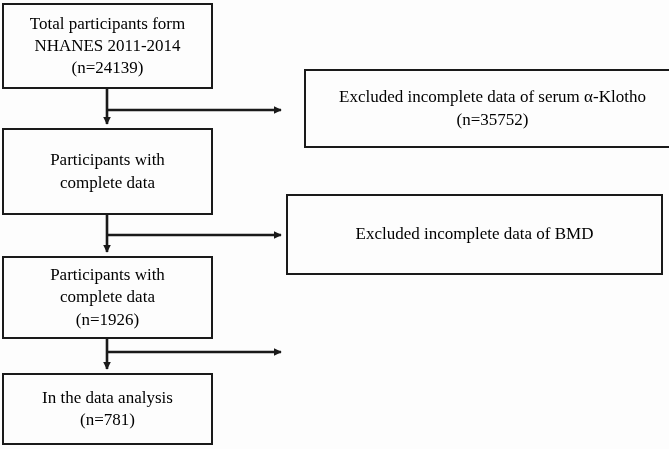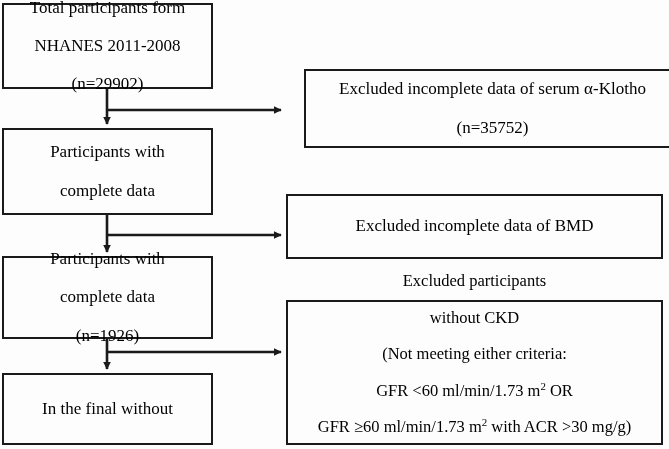--- a/index.html
+++ b/index.html
@@ -29,21 +29,20 @@
     border: 2px solid #1a1a1a;
     background: #fdfdfd;
     display: flex;
     flex-direction: column;
     align-items: center;
     justify-content: center;
     text-align: center;
     color: #000000;
     font-size: 17px;
     line-height: 1.30;
-    gap: 16px;
   }
   .node .line {
     display: block;
     white-space: nowrap;
   }
   .node.tight { line-height: 1.24; font-size: 16.5px; }
   sup.sup2 {
     font-size: 0.66em;
     vertical-align: super;
     line-height: 0;
@@ -69,50 +68,43 @@
 
     <line x1="107" y1="235" x2="281" y2="235" stroke="#1a1a1a" stroke-width="2.4" marker-end="url(#arrowhead)"></line>
 
     <line x1="107" y1="339" x2="107" y2="369" stroke="#1a1a1a" stroke-width="2.6" marker-end="url(#arrowhead)"></line>
 
     <line x1="107" y1="352" x2="281" y2="352" stroke="#1a1a1a" stroke-width="2.4" marker-end="url(#arrowhead)"></line>
   </svg>
 
   <div class="node" style="left:2px; top:3px; width:211px; height:86px;">
     <span class="line">Total participants form</span>
-    <span class="line">NHANES 2011-2008</span>
-    <span class="line">(n=29902)</span>
+    <span class="line">NHANES 2011-2014</span>
+    <span class="line">(n=24139)</span>
   </div>
 
   <div class="node" style="left:2px; top:128px; width:211px; height:87px;">
     <span class="line">Participants with</span>
     <span class="line">complete data</span>
   </div>
 
   <div class="node" style="left:2px; top:256px; width:211px; height:83px;">
     <span class="line">Participants with</span>
     <span class="line">complete data</span>
     <span class="line">(n=1926)</span>
   </div>
 
   <div class="node" style="left:2px; top:373px; width:211px; height:72px;">
-    <span class="line">In the final without</span>
+    <span class="line">In the data analysis</span>
+    <span class="line">(n=781)</span>
   </div>
 
   <div class="node" style="left:286px; top:69px; width:377px; height:79px;margin-left:18px;">
     <span class="line">Excluded incomplete data of serum α-Klotho</span>
     <span class="line">(n=35752)</span>
   </div>
 
-  <div class="node" style="left:286px; top:194px; width:377px; height:65px;">
+  <div class="node" style="left:286px; top:194px; width:377px; height:81px;">
     <span class="line">Excluded incomplete data of BMD</span>
   </div>
 
-  <div class="node tight" style="left:286px; top:300px; width:377px; height:145px;">
-    <span class="line">Excluded participants</span>
-    <span class="line">without CKD</span>
-    <span class="line">(Not meeting either criteria:</span>
-    <span class="line">GFR &lt;60 ml/min/1.73 m<sup class="sup2">2</sup> OR</span>
-    <span class="line">GFR ≥60 ml/min/1.73 m<sup class="sup2">2</sup> with ACR &gt;30 mg/g)</span>
-    <span class="line">(n=2894)</span>
-  </div>
 
 </div>
 
 </body></html>

